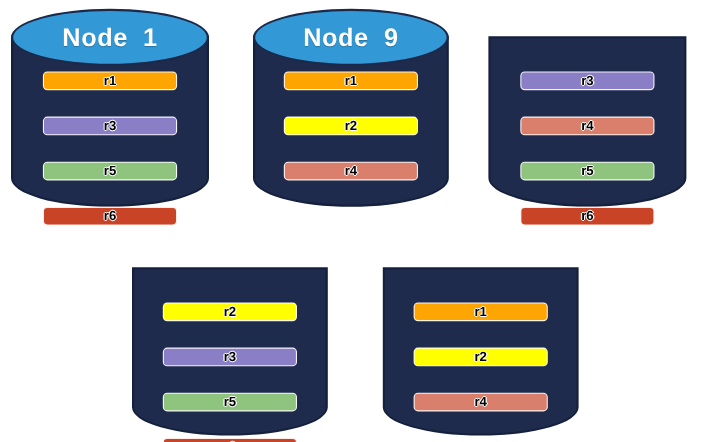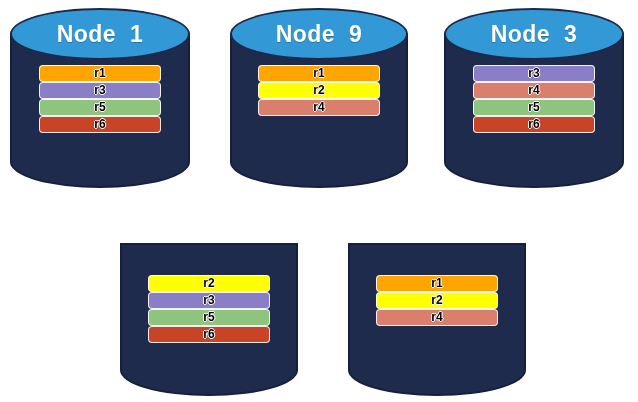--- a/index.html
+++ b/index.html
@@ -56,21 +56,21 @@
   }
   .bars {
     position: absolute;
     top: 57px;
     left: 50%;
     transform: translateX(-50%);
     width: 122px;
   }
   .bar {
     height: 17px;
-    margin-bottom: 0;
+    margin-bottom: 24px;
     border: 1px solid rgba(255,255,255,0.9);
     border-radius: 4px;
     box-sizing: border-box;
     text-align: center;
     font-size: 12px;
     font-weight: bold;
     line-height: 15px;
     color: #000000;
     text-shadow: -1px 0 0 #ffffff, 1px 0 0 #ffffff, 0 -1px 0 #ffffff, 0 1px 0 #ffffff;
   }
@@ -106,23 +106,20 @@
   </div>
 
   <div class="cylinder" style="left:444px; top:8px;">
     <div class="cyl-body"></div>
     <div class="bars">
         <div class="bar" style="background: rgb(138, 126, 198);">r3</div>
         <div class="bar" style="background: rgb(217, 127, 107);">r4</div>
         <div class="bar" style="background: rgb(142, 196, 126);">r5</div>
         <div class="bar" style="background: rgb(201, 68, 39);">r6</div>
       </div>
-    <div class="cyl-top">
-      <span class="node-title">Node 3</span>
-    </div>
   </div>
 
   <div class="cylinder" style="left:120px; top:218px; width:178px; height:178px;">
     <div class="cyl-body"></div>
     <div class="bars">
         <div class="bar" style="background: rgb(255, 255, 0);">r2</div>
         <div class="bar" style="background: rgb(138, 126, 198);">r3</div>
         <div class="bar" style="background: rgb(142, 196, 126);">r5</div>
         <div class="bar" style="background: rgb(201, 68, 39);">r6</div>
       </div>

